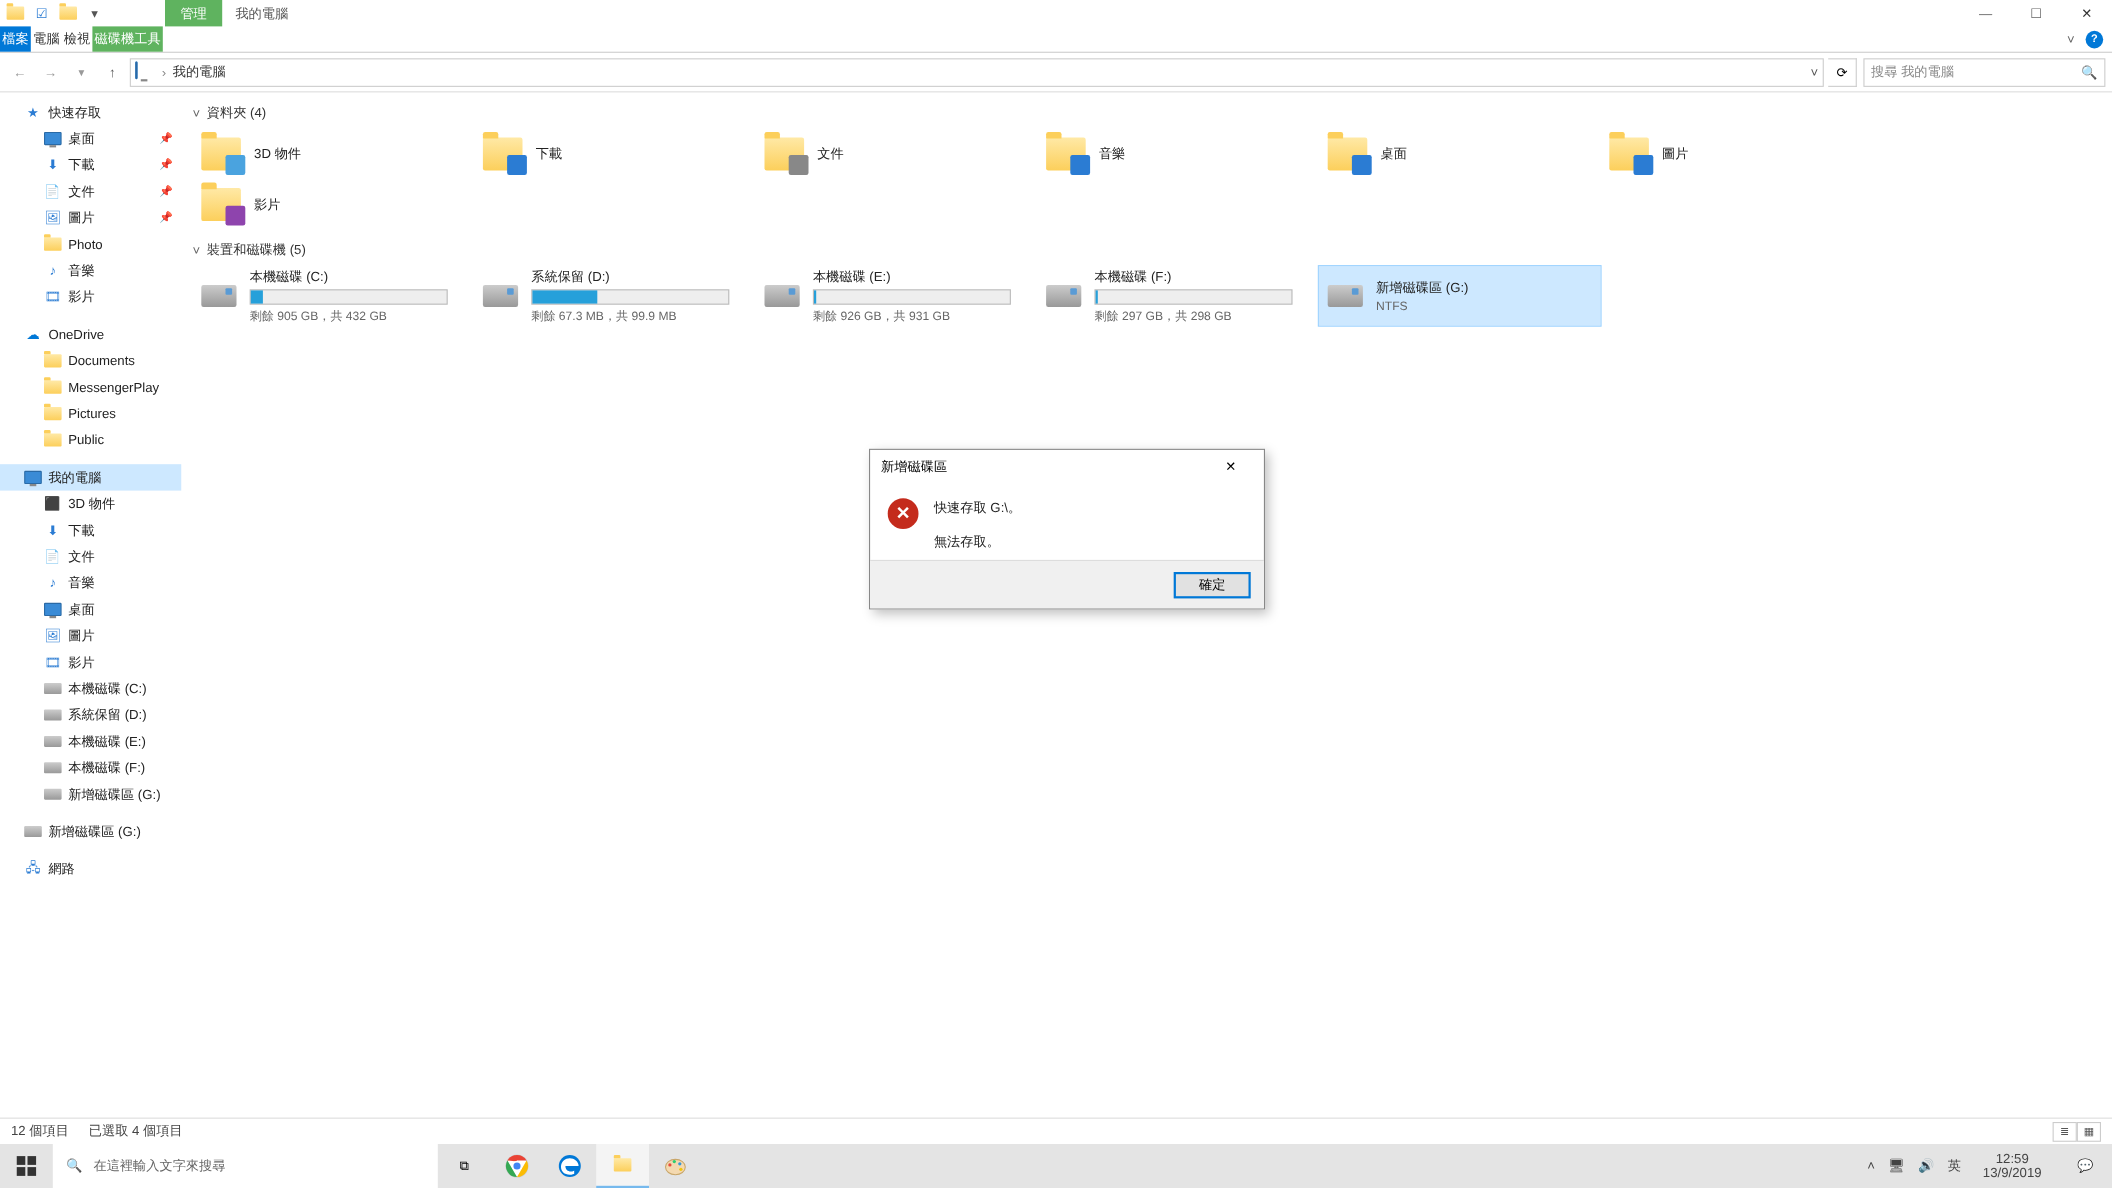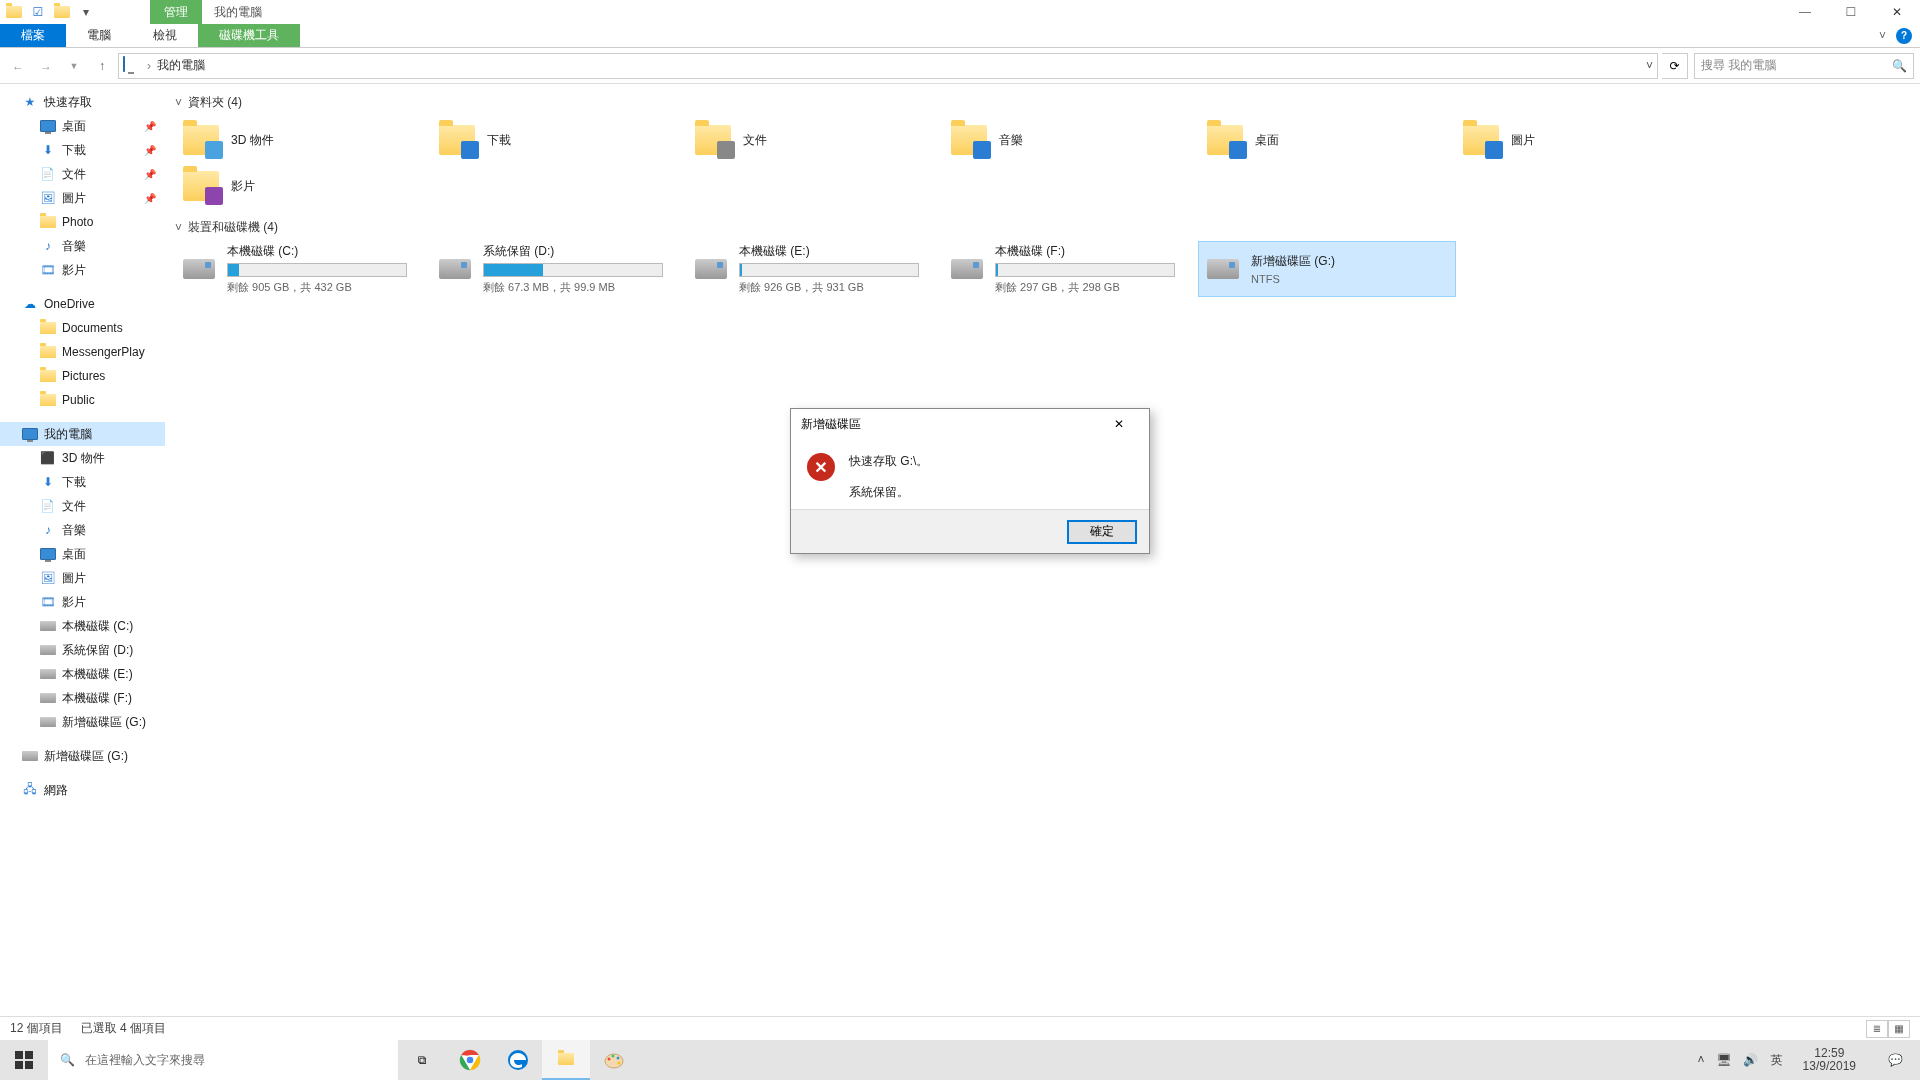--- a/index.html
+++ b/index.html
@@ -11,21 +11,21 @@
 .titlebar .qat .tb-icon { width:16px; height:16px; display:flex; align-items:center; justify-content:center; }
 .titlebar .title-tabs { display:flex; align-items:stretch; margin-left:50px; }
 .titlebar .title-tab { padding:0 14px; display:flex; align-items:center; color:#666; height:100%; }
 .titlebar .win-title { padding:0 12px; display:flex; align-items:center; color:#555; }
 .titlebar .sys-btns { margin-left:auto; display:flex; }
 .titlebar .sys-btns .sbtn { width:46px; display:flex; align-items:center; justify-content:center; color:#666; }
 .titlebar .sys-btns .sbtn.close { color:#333; }
 
 
 .ribbon { height:24px; background:#fff; display:flex; align-items:stretch; border-bottom:1px solid #ccc; }
-.ribbon .rtab { padding:0 21px; display:flex; align-items:center; color:#333;font-family:Liberation Mono, monospace; }
+.ribbon .rtab { padding:0 2px; display:flex; align-items:center; color:#333;font-family:Liberation Mono, monospace; }
 .ribbon .rtab.file { background:#0078d7; color:#fff; }
 .ribbon .rspacer { flex:1; }
 .ribbon .rend { display:flex; align-items:center; padding:0 8px; gap:10px; color:#555; }
 .help-circle { width:16px; height:16px; border-radius:50%; background:#0078d7; color:#fff; display:flex; align-items:center; justify-content:center; font-size:10px; font-weight:bold;}
 
 
 .navbar { height:36px; display:flex; align-items:center; border-bottom:1px solid #ddd; padding:0 6px; gap:4px; }
 .navbtn { width:24px; height:24px; display:flex; align-items:center; justify-content:center; color:#999; }
 .navbtn.enabled { color:#555; }
 .addr { flex:1; height:26px; border:1px solid #ccc; display:flex; align-items:center; padding:0 4px; gap:6px; }
@@ -395,21 +395,21 @@
             <div class="folder-yellow">
               <div style="position:absolute;right:-4px;bottom:-4px;width:18px;height:18px;background:#8e44ad;border-radius:2px"></div>
             </div>
           </div>
           <div class="flabel">影片</div>
         </div>
       </div>
 
     <div class="group-hdr" style="margin-top:10px">
         <span class="chev">˅</span>
-        <span>裝置和磁碟機 (4)</span>
+        <span>裝置和磁碟機 (5)</span>
       </div>
     <div class="drives-grid" id="drives-grid">
         <div class="drive-item">
           <div class="dico">
             <div class="drive-ssd"></div>
           </div>
           <div class="dmeta">
             <div class="dname">本機磁碟 (C:)</div>
             <div class="dbar">
               <div class="fill" style="width:6%"></div>
@@ -534,20 +534,20 @@
 <div class="overlay">
   <div class="dialog" style="left:790px; top:408px;">
     <div class="dtitle">
       <span>新增磁碟區</span>
       <div class="dclose">✕</div>
     </div>
     <div class="dbody">
       <div class="dicon">✕</div>
       <div class="dtext">
         <span>快速存取 G:\。</span>
-        <span>系統保留。</span>
+        <span>無法存取。</span>
       </div>
     </div>
     <div class="dfoot">
       <div class="dok">確定</div>
     </div>
   </div>
 </div>
 
 </body></html>

